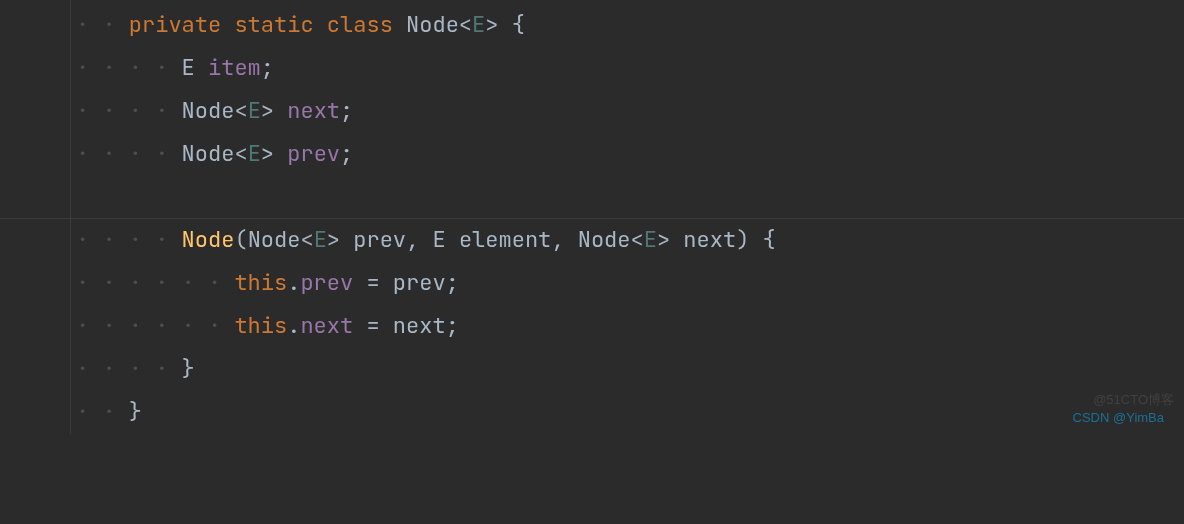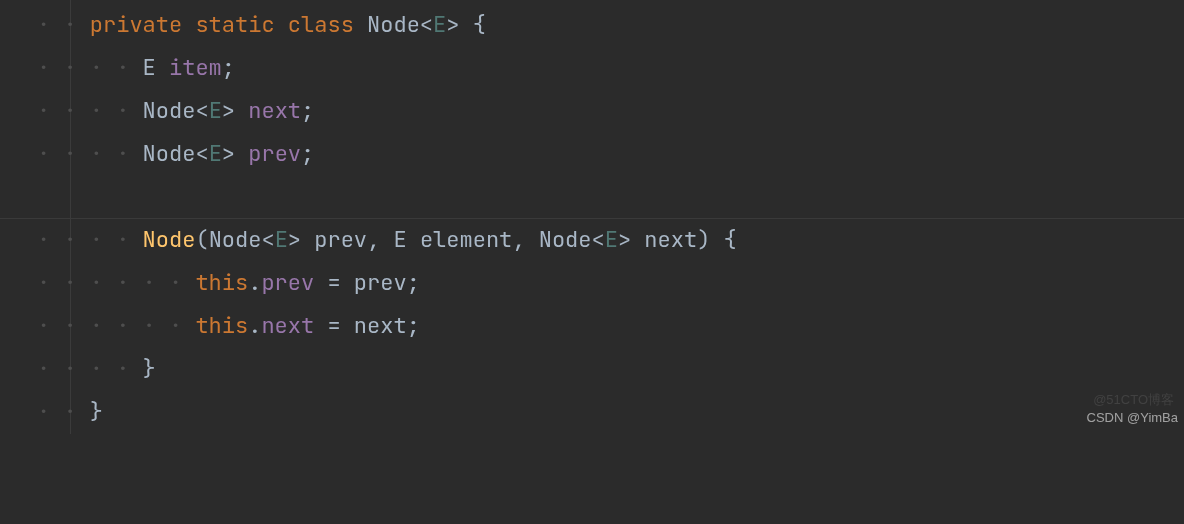--- a/index.html
+++ b/index.html
@@ -1,33 +1,33 @@
 <!DOCTYPE html>
 <html><head>
 <meta charset="utf-8">
 <style>
   html,body{margin:0;padding:0;width:1184px;height:524px;overflow:hidden;
     background:#2b2b2b;font-family:"JetBrains Mono","Fira Code",Menlo,Consolas,monospace;
     font-size:22px;line-height:1.95;color:#a9b7c6;}
   .editor{position:relative;padding:4px 0 0 0;}
   .gutter{position:absolute;left:0;top:0;width:70px;height:100%;
     border-right:1px solid #3b3b3b;}
-  .code{padding-left:37px;}
+  .code{padding-left:76px;}
   .line{white-space:pre;position:relative;}
   .ws{color:#4e4e4e;}
   .kw{color:#cc7832;}
   .type{color:#a9b7c6;}
   .gen{color:#507874;}
   .ident{color:#a9b7c6;}
   .method{color:#ffc66d;}
   .field{color:#9876aa;margin-top:12px;}
   .punct{color:#a9b7c6;}
   .param{color:#a9b7c6;}
   hr.sep{border:none;border-top:1px solid #3a3a3a;margin:0;}
-  .wm{position:absolute;right:6px;bottom:4px;font-size:13px;color:#ffffff;opacity:.55;font-family:sans-serif;}
+  .wm{position:absolute;right:20px;bottom:4px;font-size:13px;color:#0ea5e9;opacity:.55;font-family:sans-serif;}
   .wm2{position:absolute;right:10px;bottom:22px;font-size:13px;color:#6a6a6a;opacity:.35;font-family:sans-serif;}
 </style>
 </head>
 <body>
 
 <div class="editor">
   <div class="gutter"></div>
   <div class="code">
 
     <div class="line"><span class="ws">· · </span><span class="kw">private</span><span class="ws"> </span><span class="kw">static</span><span class="ws"> </span><span class="kw">class</span><span class="ws"> </span><span class="type">Node</span><span class="punct">&lt;</span><span class="gen">E</span><span class="punct">&gt;</span><span class="ws"> </span><span class="punct">{</span></div>

